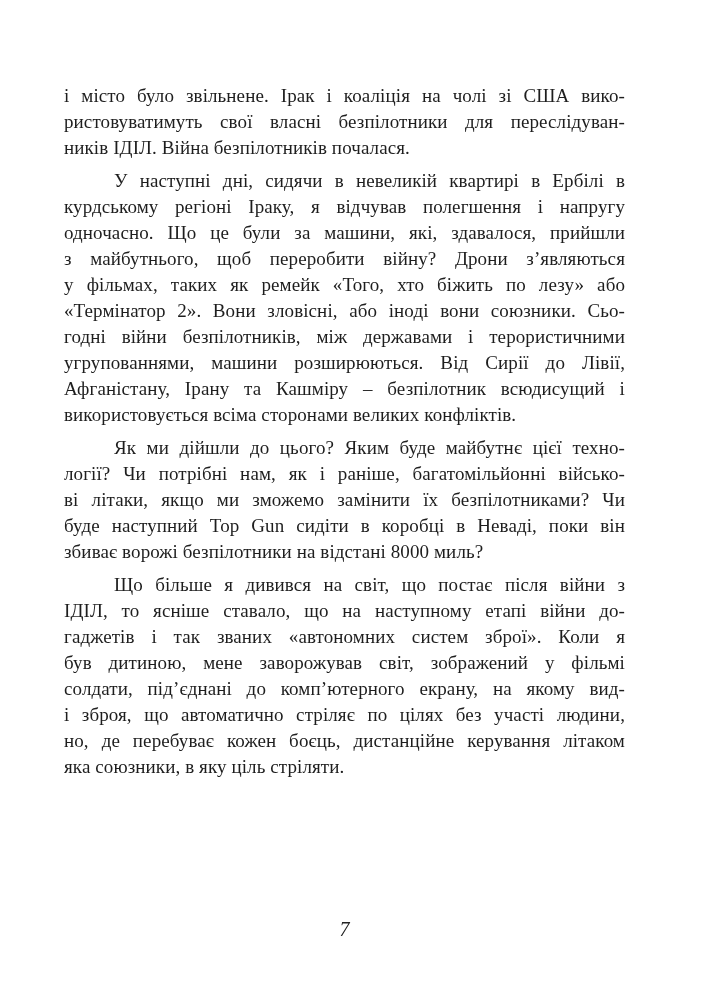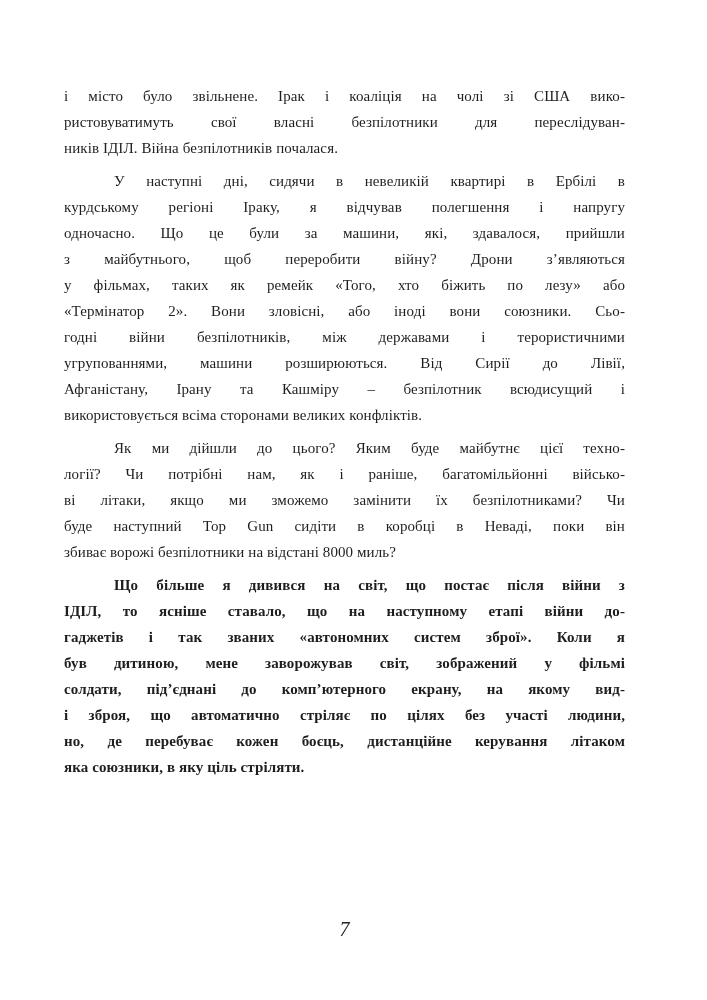--- a/index.html
+++ b/index.html
@@ -19,23 +19,23 @@
   }
   .text-block {
     position: absolute;
     left: 64px;
     top: 83px;
     width: 561px;
   }
   .para {
     margin: 0 0 7px 0;
   }
-  .para:last-child { margin-bottom: 0; font-weight: bold; }
+  .para:last-child { margin-bottom: 0; }
   .line {
-    font-size: 15px;
+    font-size: 19px;
     line-height: 26px;
     white-space: nowrap;
     text-align: justify;
     text-align-last: justify;
     letter-spacing: 0.1px;
   }
   .line.last {
     text-align-last: left;
   }
   .line.first-indent {

